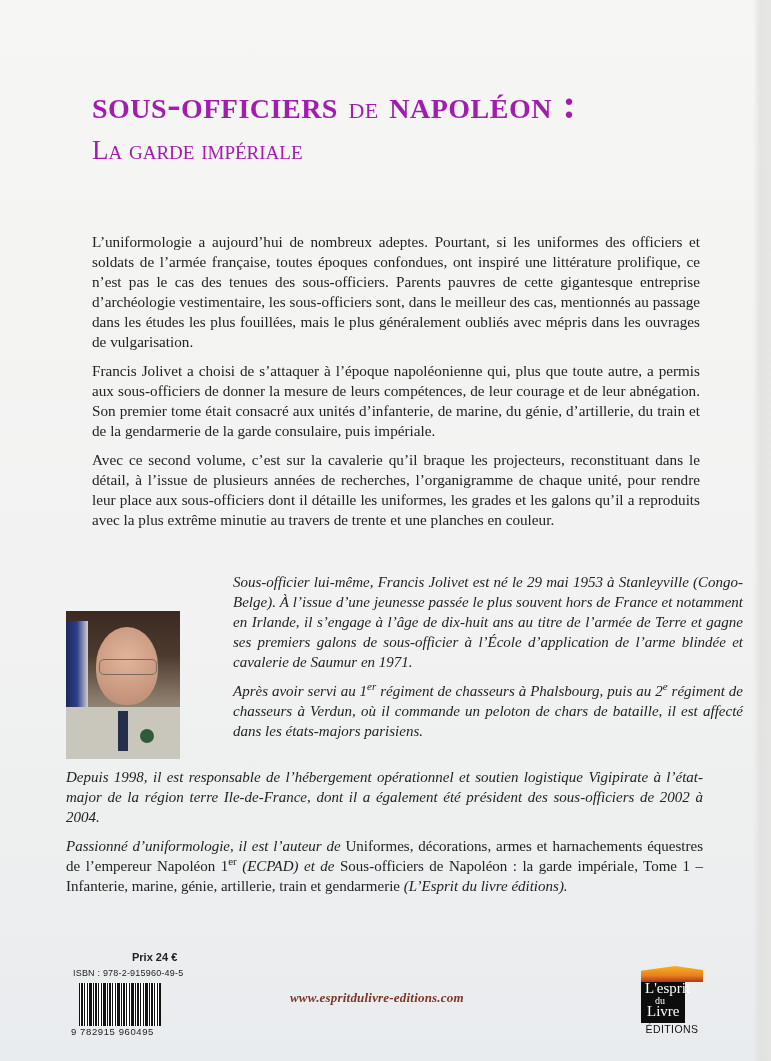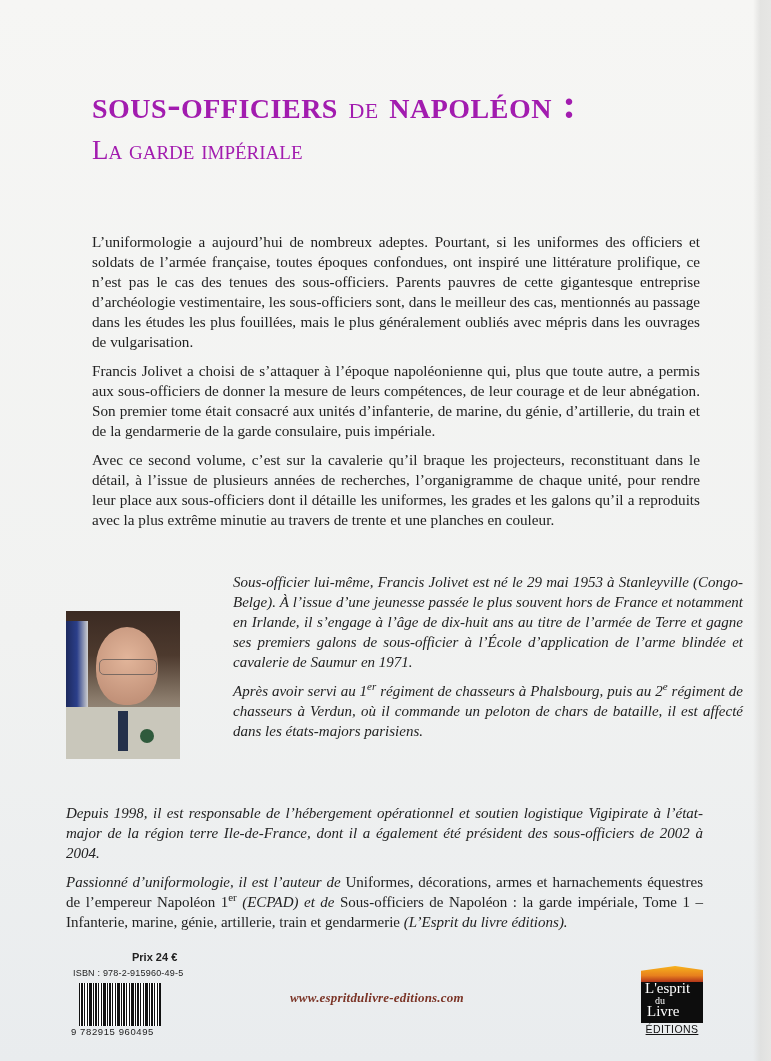--- a/index.html
+++ b/index.html
@@ -48,21 +48,21 @@
   .bio-photo .glasses { position:absolute; left:33px; top:48px; width:56px; height:14px; border:1px solid #7a6a62; border-radius: 5px; }
   .bio-photo .jacket { position:absolute; left:0; top:96px; width:114px; height:60px; background: #c9c7bb; }
   .bio-photo .tie { position:absolute; left:52px; top:100px; width:10px; height:40px; background:#24304a; }
   .bio-photo .badge { position:absolute; left:74px; top:118px; width:14px; height:14px; border-radius:50%; background:#2f5a3c; }
   .bio-text {
     position: absolute; left: 193px; top: 572px; width: 510px;
     font-size: 15px; line-height: 20px; font-style: italic; text-align: justify; margin-left: 40px;
   }
   .bio-text p { margin: 0 0 9px 0; }
   .bio-wide {
-    position: absolute; left: 66px; top: 803px; width: 637px;
+    position: absolute; left: 66px; top: 767px; width: 637px;
     font-size: 15px; line-height: 20px; text-align: justify;
   }
   .bio-wide p { margin: 0 0 9px 0; }
   .bio-wide .it { font-style: italic; }
   sup { font-size: 11px; line-height: 0; }
   .price {
     position: absolute; left: 96px; top: 951px;
     font-family: "Liberation Sans", sans-serif; font-weight: bold; font-size: 11px; color: #222; padding-left: 36px;
   }
   .isbn {
@@ -83,29 +83,29 @@
     position: absolute; left: 290px; top: 990px;
     font-size: 13px; font-style: italic; font-weight: bold; color: #7b3426; letter-spacing: 0.2px;
   }
   .logo { position: absolute; left: 641px; top: 966px; width: 62px; height: 68px; }
   .logo .sunset {
     position: absolute; left: 0; top: 0; width: 62px; height: 16px;
     background: linear-gradient(180deg, #f7b31c 0%, #e8801e 60%, #b2351a 100%);
     clip-path: polygon(0 30%, 55% 0, 100% 25%, 100% 100%, 0 100%);
   }
   .logo .box {
-    position: absolute; left: 0; top: 16px; width: 62px; height: 41px; background: #0d0d0d;
+    position: absolute; left: 0; top: 16px; width: 44px; height: 41px; background: #0d0d0d;
     color: #fff; font-family: "Liberation Serif", serif;
   }
   .logo .l1 { position:absolute; left:4px; top:-2px; font-size:15px; }
   .logo .l2 { position:absolute; left:14px; top:13px; font-size:10px; }
   .logo .l3 { position:absolute; left:6px; top:21px; font-size:15px; }
   .logo .ed {
     position: absolute; left: 0; top: 57px; width: 62px; text-align: center;
-    font-family: "Liberation Sans", sans-serif; font-size: 10.5px; color: #111; letter-spacing: 0.4px; text-decoration: underline;
+    font-family: "Liberation Sans", sans-serif; font-size: 10.5px; color: #111; letter-spacing: 0.4px;
   }
 </style>
 </head>
 <body>
 
 <div class="page-bg"></div>
 <div class="spine-edge"></div>
 
 <div class="title-block">
   <div class="title-main">

